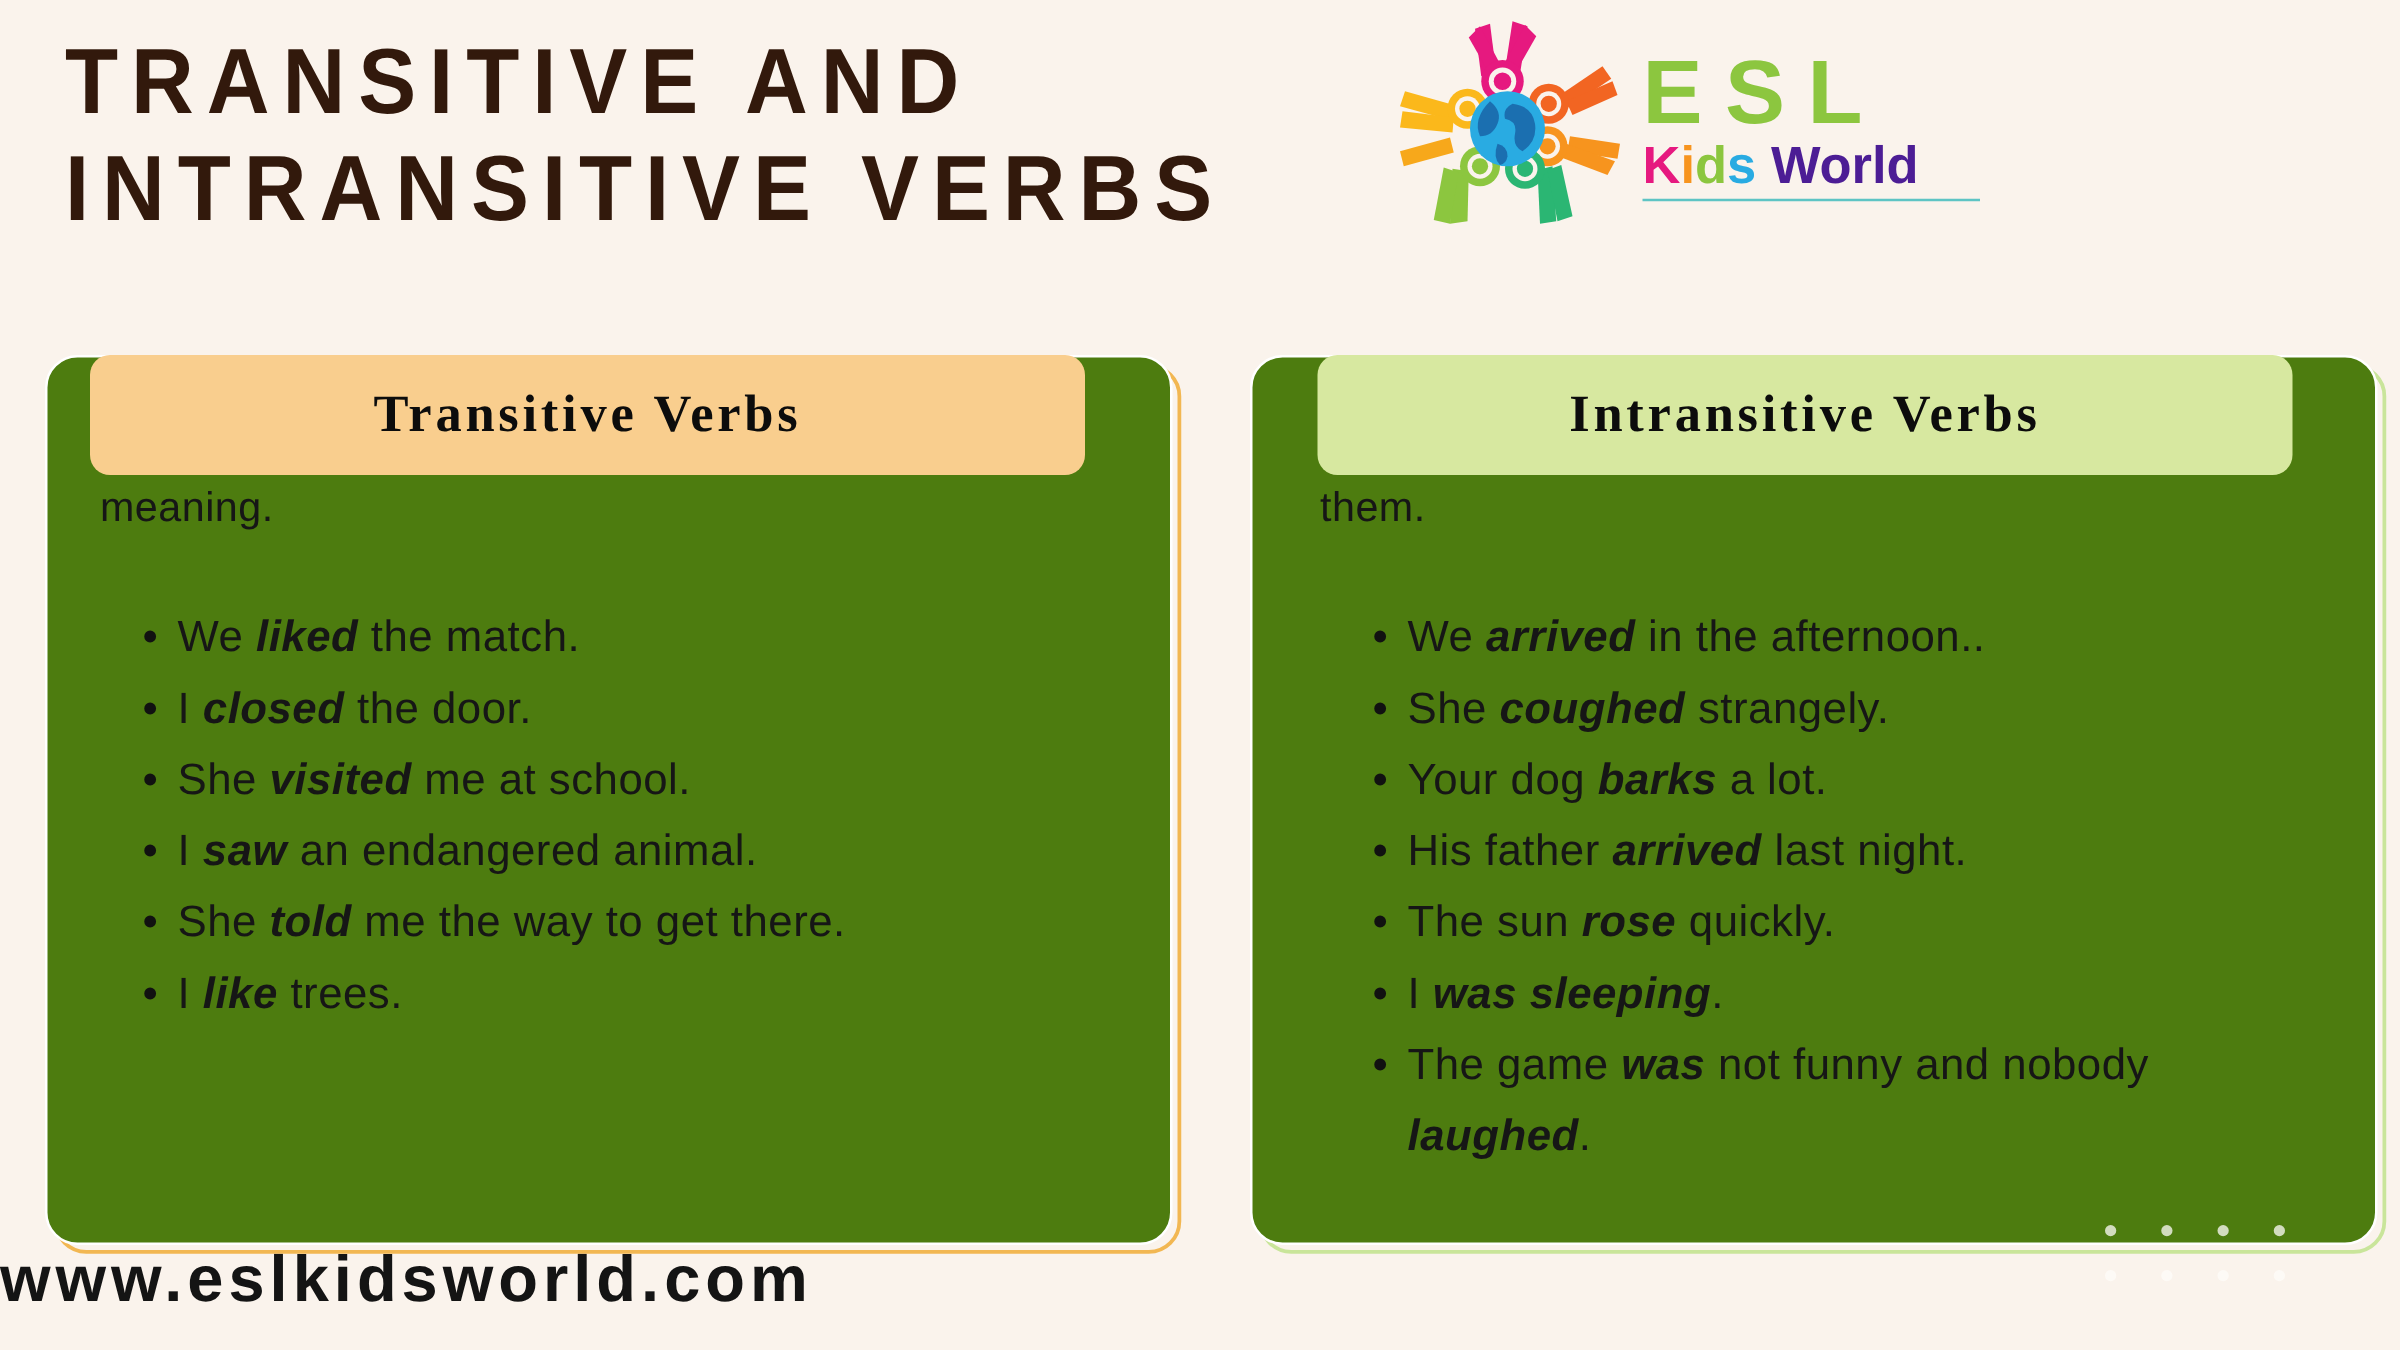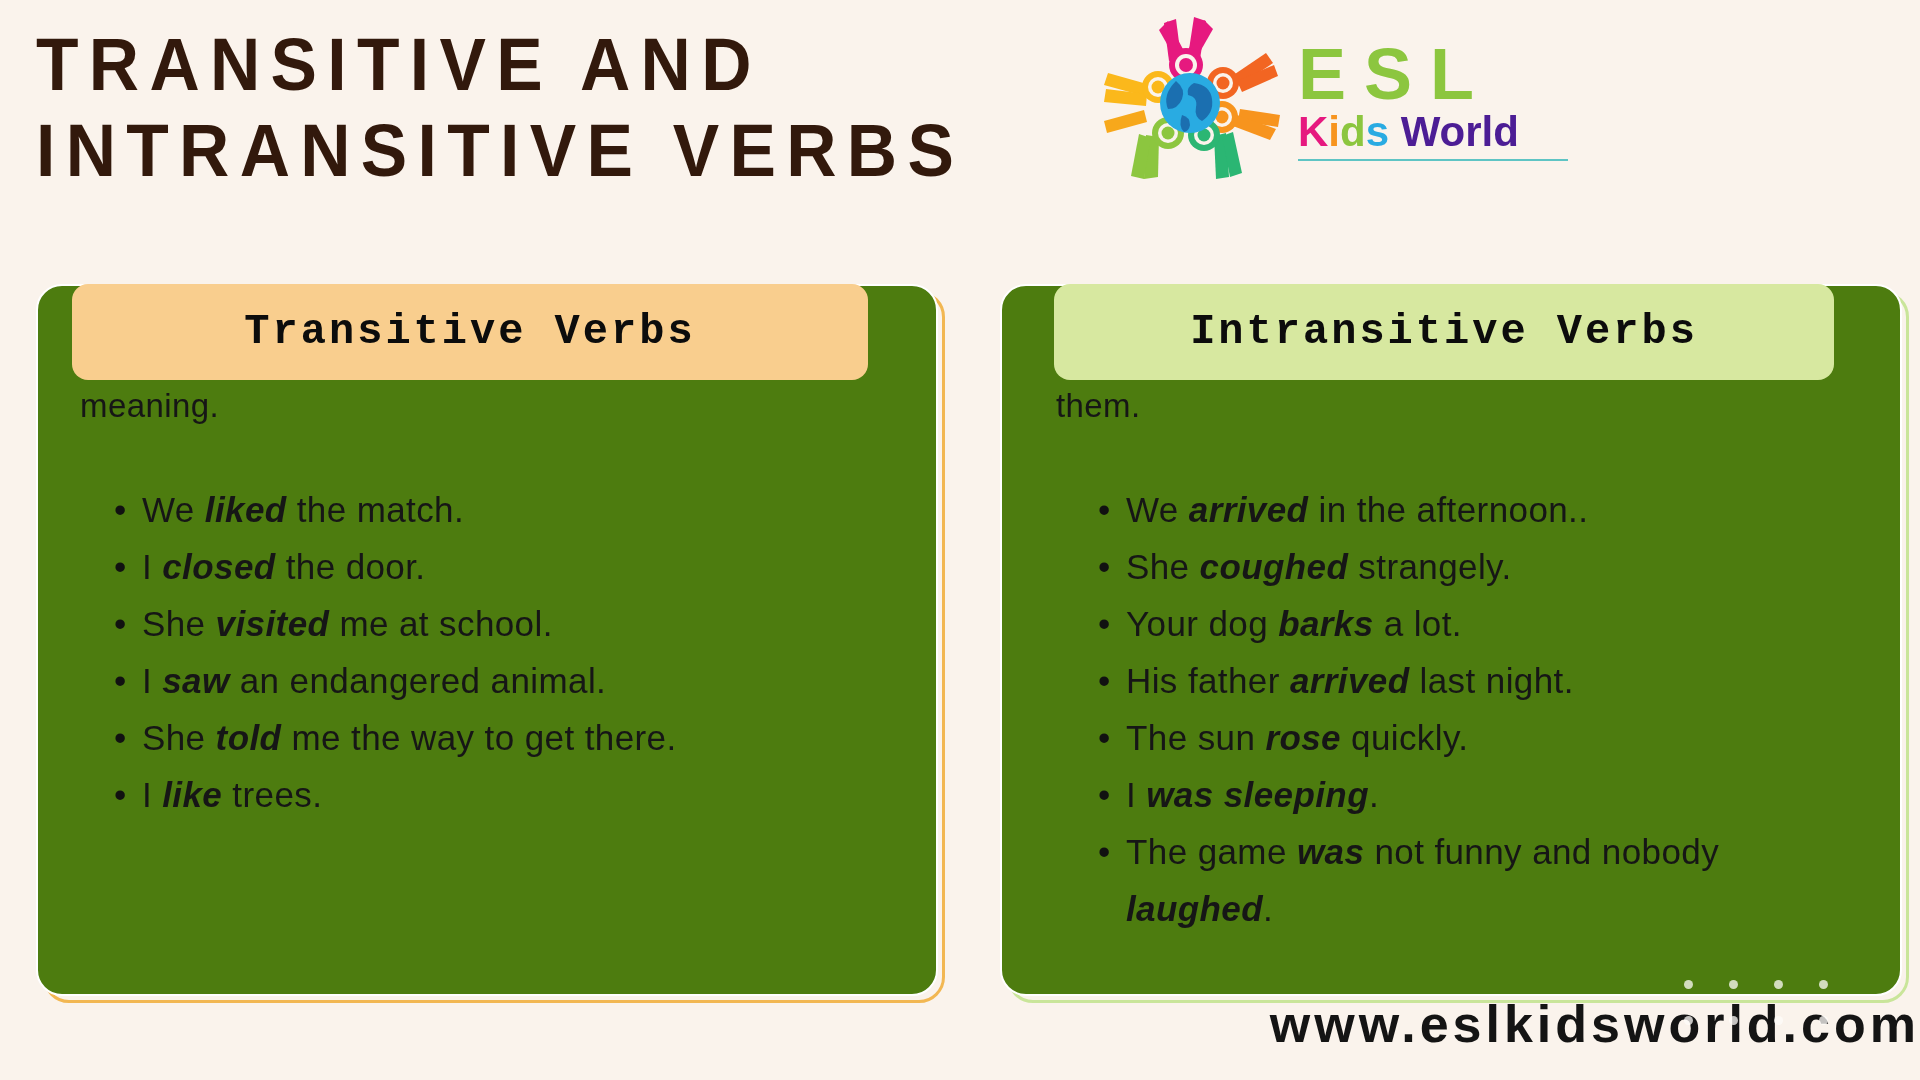--- a/index.html
+++ b/index.html
@@ -34,21 +34,21 @@
     width: 9px; height: 9px;
     border-radius: 50%;
     background: #FFFDFA;
     justify-self: start;
     align-self: start;
   }
 
   
   .page-header {
     position: absolute;
-    top: 0; left: 0;
+    top: 0; left: 16px;
     width: 1612px;
     height: 210px;
   }
 
   .title {
     position: absolute;
     left: 36px;
     top: 22px;
     width: 1280px;
     color: #32190C;
@@ -165,21 +165,21 @@
     left: 36px;
     width: 796px;
     background: #F9CE8E;
   }
   .card.right .card-header {
     left: 54px;
     width: 780px;
     background: #D7E8A0;
   }
   .card-header-label {
-    font-family: Liberation Mono, monospace;
+    font-family: Liberation Serif, serif;
     font-weight: 700;
     font-size: 42px;
     letter-spacing: 3px;
     color: #0C0C0C;
     white-space: nowrap;
   }
 
   .card-intro {
     font-family: "Liberation Sans Narrow", "Liberation Sans", sans-serif;
     font-size: 33px;
@@ -217,21 +217,21 @@
 
   .card.right .card-body { padding-left: 44px; }
   .card.right .card-list { padding-left: 52px; }
 
   
   .footer {
     position: absolute;
     left: 0;
     bottom: 26px;
     width: 1920px;
-    text-align: right;
+    text-align: left;
   }
   .footer-url {
     display: inline-block;
     font-family: "Liberation Sans Narrow", "Liberation Sans", sans-serif;
     font-weight: 700;
     font-size: 52px;
     letter-spacing: 4px;
     color: #141414;
   }
 </style>

